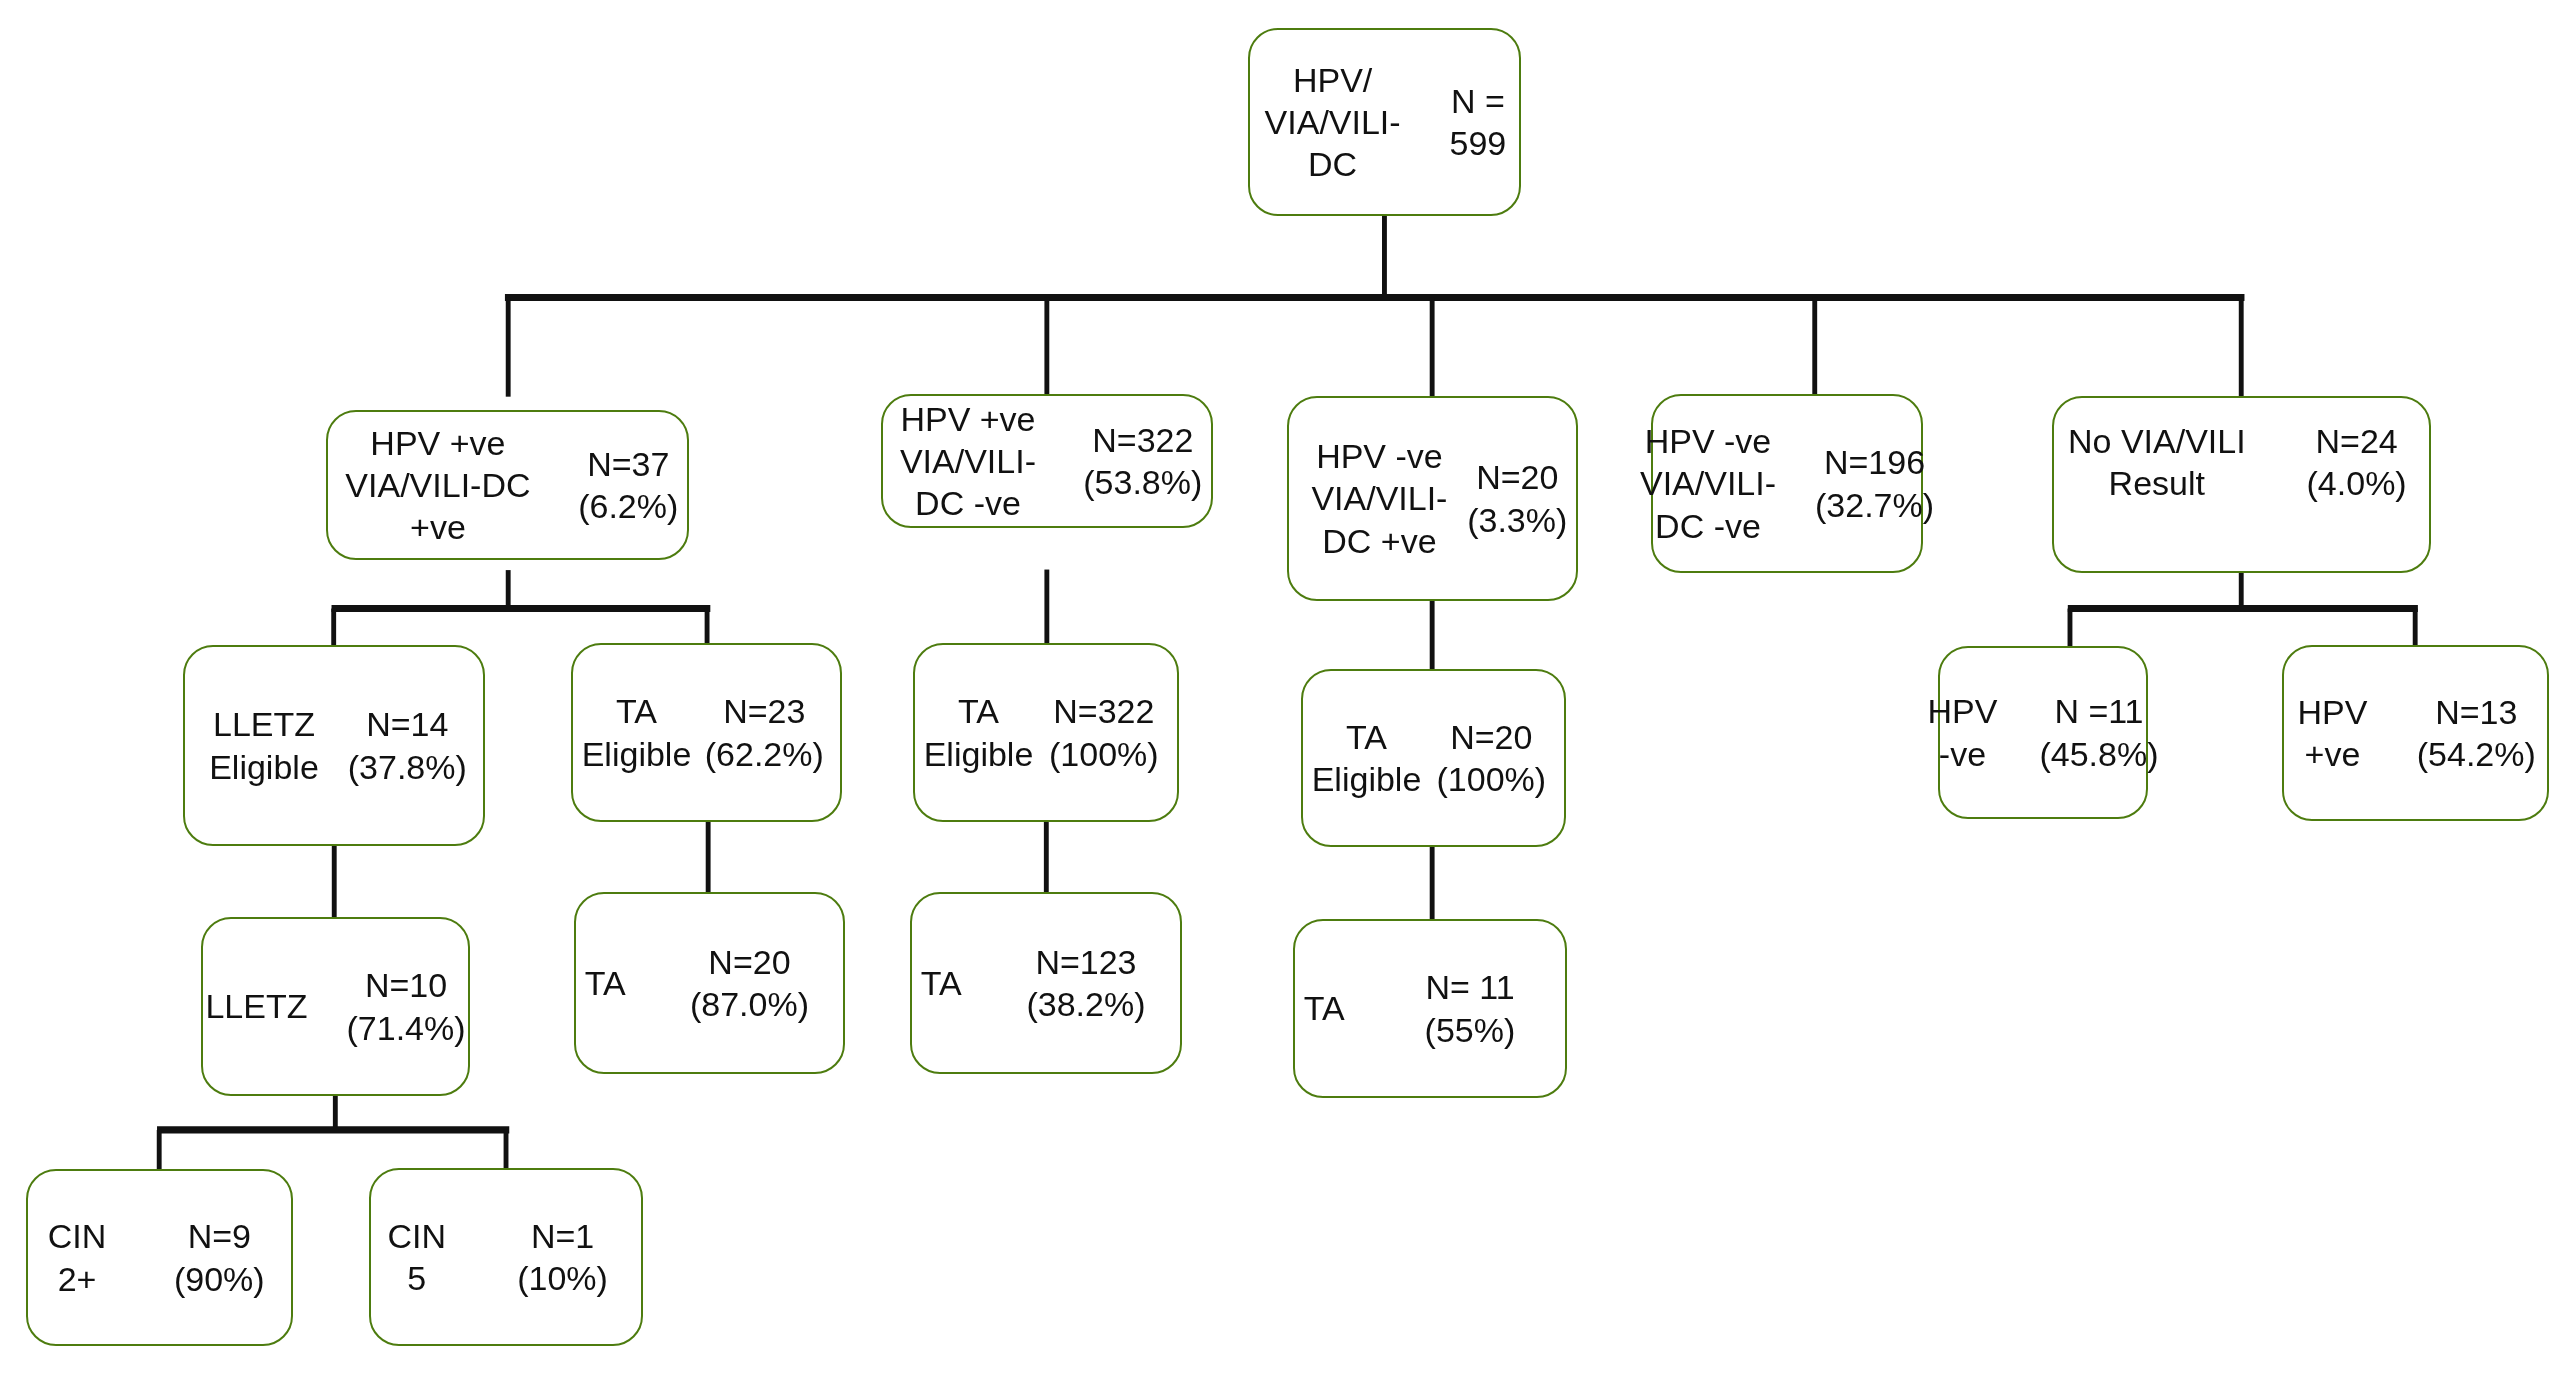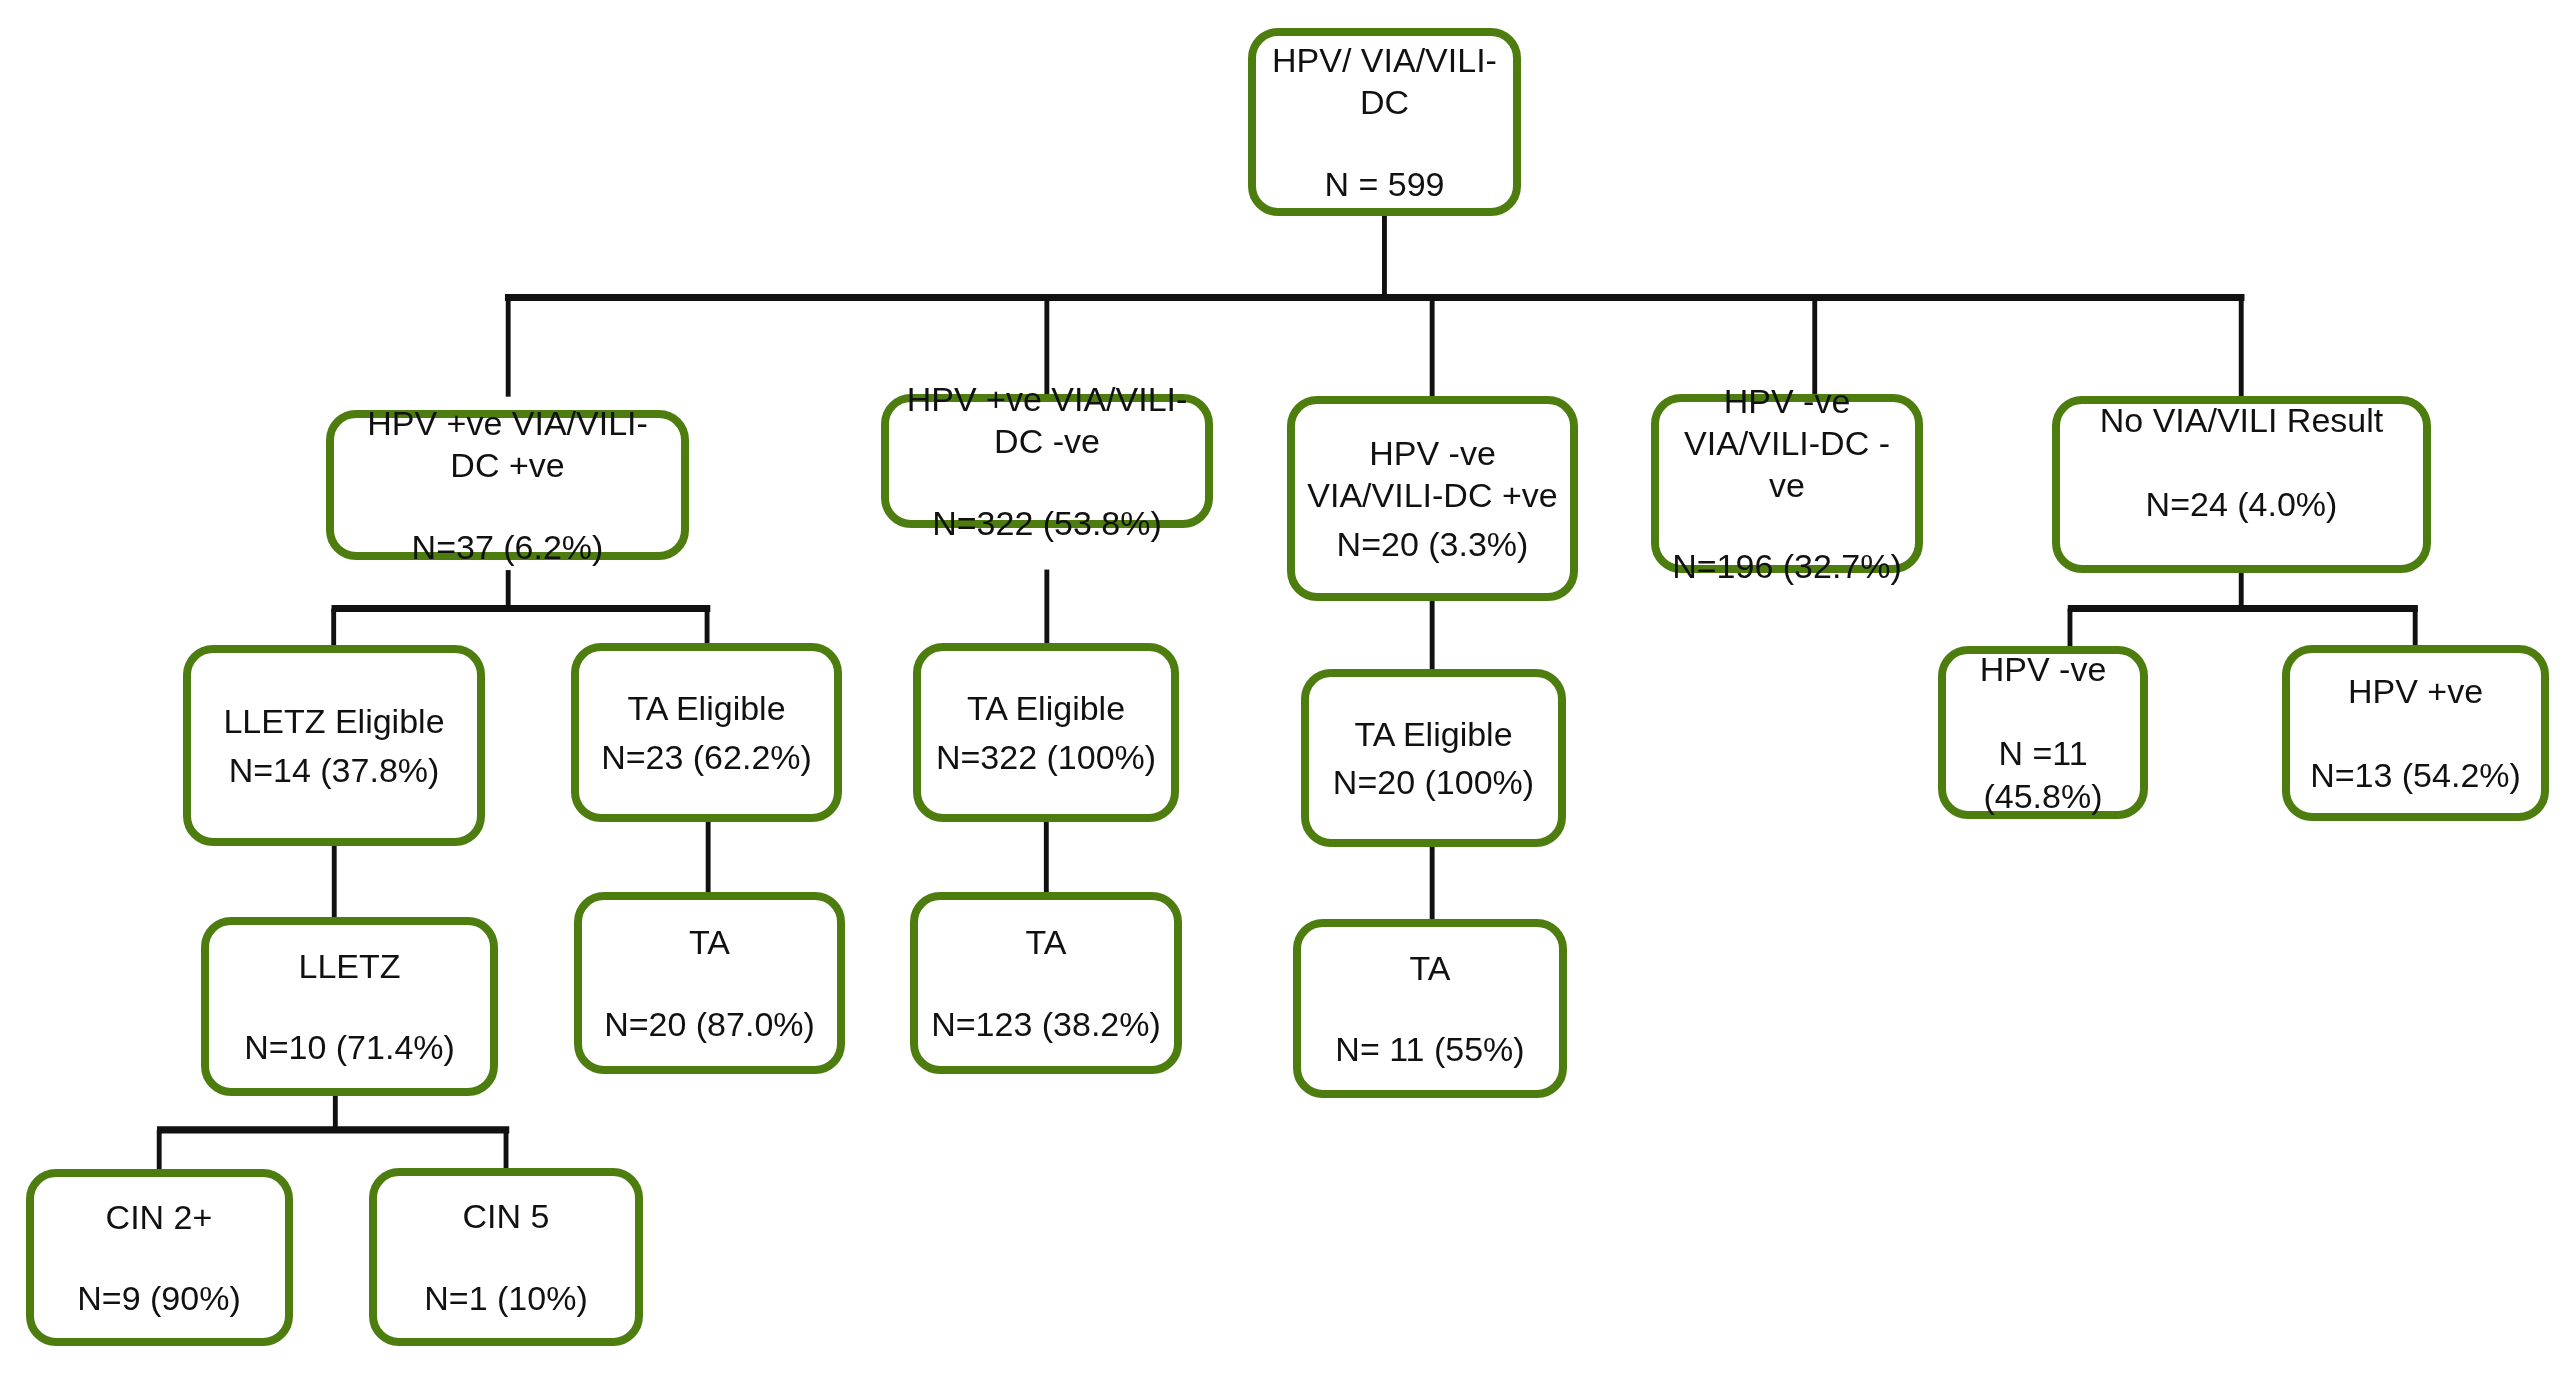--- a/index.html
+++ b/index.html
@@ -22,25 +22,25 @@
     top: 0;
     width: 2576px;
     height: 1377px;
   }
   #connectors line {
     stroke: #111111;
   }
   .node {
     position: absolute;
     box-sizing: border-box;
-    border: 8px solid #4d7c0f;
+    border: 2px solid #4d7c0f;
     border-radius: 30px;
     background: #ffffff;
     display: flex;
-    flex-direction: column;
+    flex-direction: row;
     align-items: center;
     justify-content: center;
     text-align: center;
     font-size: 34px;
     line-height: 1.24;
     padding: 5.4px 8.7px;
   }
   .node .lbl, .node .val {
     display: block;
     white-space: normal;
@@ -142,21 +142,21 @@
   <div class="node mid" style="left:1938px; top:646px; width:210px; height:173px">
     <span class="lbl">HPV -ve</span>
     <span class="val">N =11 (45.8%)</span>
   </div>
 
   <div class="node mid" style="left:2282px; top:645px; width:267px; height:176px">
     <span class="lbl">HPV +ve</span>
     <span class="val">N=13 (54.2%)</span>
   </div>
 
-  <div class="node roomy" style="left:201px; top:917px; width:297px; height:179px">
+  <div class="node roomy" style="left:201px; top:917px; width:269px; height:179px">
     <span class="lbl">LLETZ</span>
     <span class="val">N=10 (71.4%)</span>
   </div>
 
   <div class="node roomy" style="left:574px; top:892px; width:271px; height:182px">
     <span class="lbl">TA</span>
     <span class="val">N=20 (87.0%)</span>
   </div>
 
   <div class="node roomy" style="left:910px; top:892px; width:272px; height:182px">

